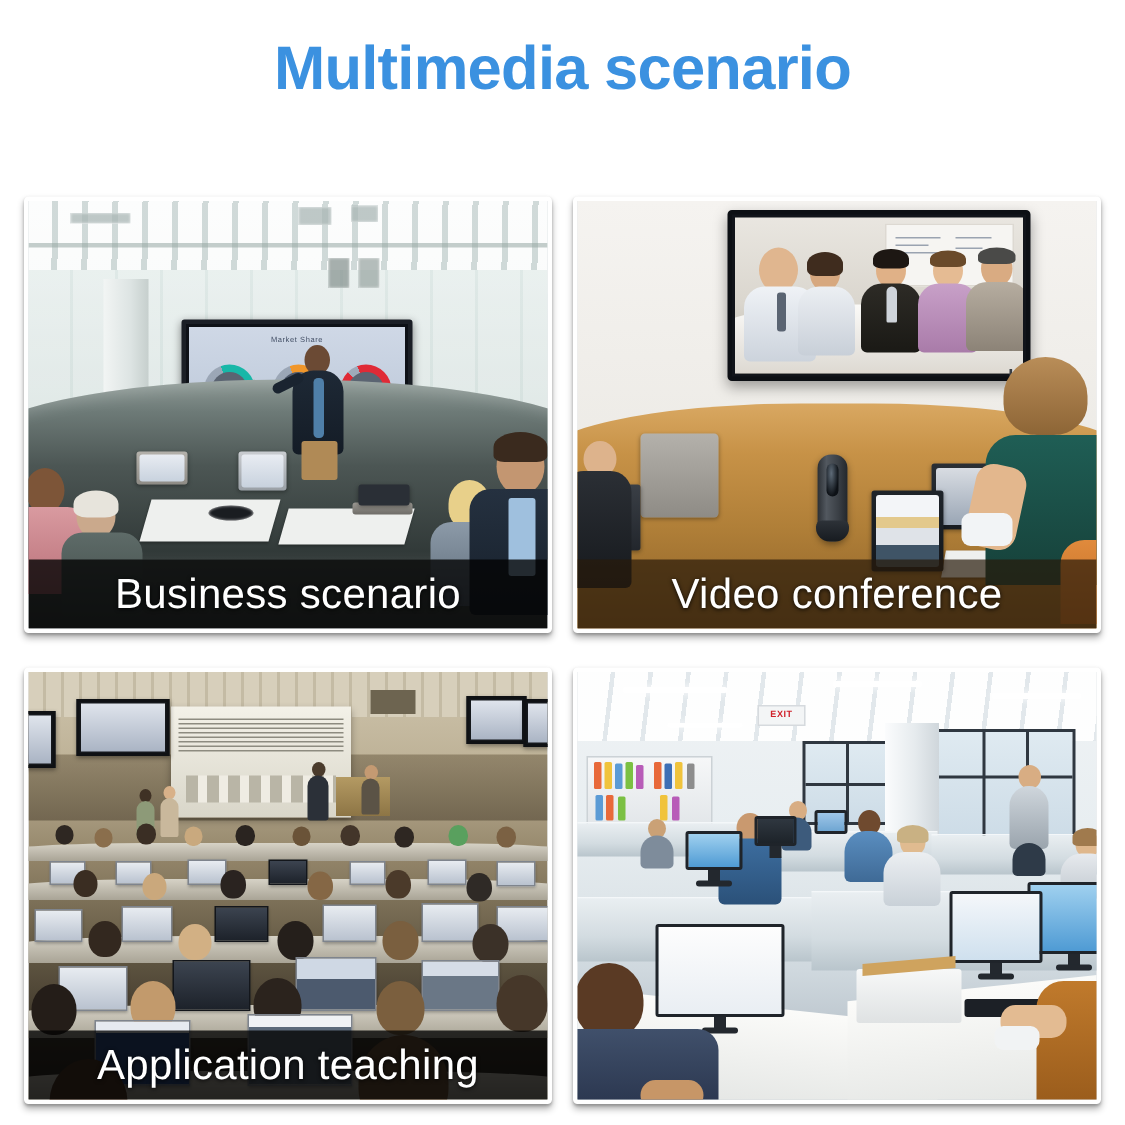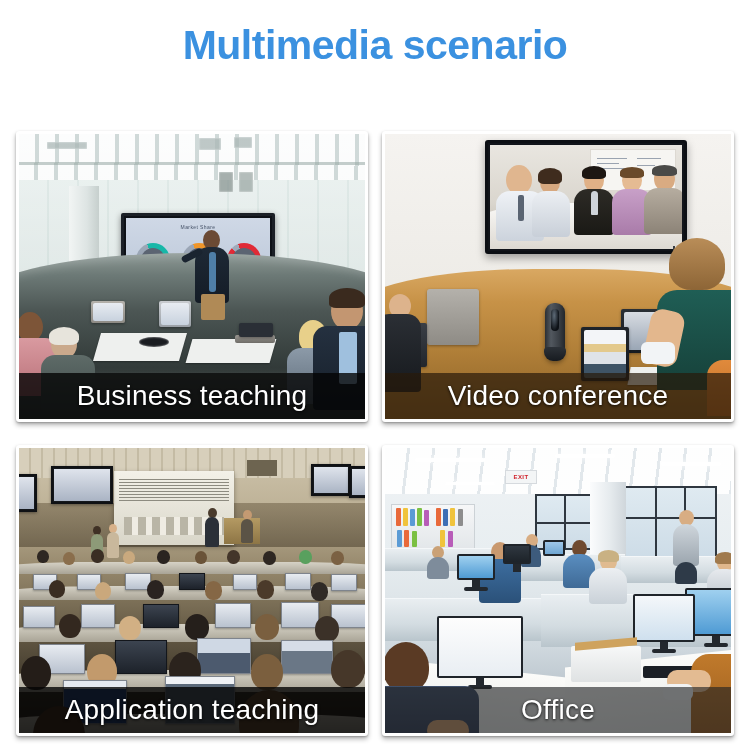--- a/index.html
+++ b/index.html
@@ -466,21 +466,21 @@
           <div class="lid" style="left:0;top:0;width:32px;height:26px;background:linear-gradient(180deg,#c9ccd0,#9aa0a6);"></div>
           <div class="scr" style="left:2px;top:2px;width:28px;height:22px;"></div>
         </div>
         <div class="laptop" style="left:216px;bottom:74px;width:40px;height:22px;z-index:19;">
           <div class="base" style="left:0;top:12px;width:40px;height:8px;"></div>
           <div class="lid" style="left:4px;top:0;width:34px;height:14px;background:#2a2f36;"></div>
         </div>
         <div class="p1-vent" style="left:120px;bottom:72px;width:30px;height:10px;background:#1a1d21;border-radius:50%;z-index:19;"></div>
       </div>
       <div class="caption-bar c-black">
-        <span class="caption-text">Business teaching</span>
+        <span class="caption-text">Business scenario</span>
       </div>
     </div>
 
     <div class="panel">
       <div class="scene">
         <div class="p2-bg"></div>
         <div class="p2-wall"></div>
 
         <div class="p2-tv">
           <div class="p2-tv-inner">
@@ -808,19 +808,16 @@
           <div class="body" style="left:-10px;top:44px;width:120px;height:60px;background:linear-gradient(180deg,#40506b,#27324a);"></div>
           <div class="body" style="left:58px;top:78px;width:42px;height:20px;background:#c79667;border-radius:10px;"></div>
         </div>
         <div class="person" style="left:296px;top:186px;width:90px;height:108px;z-index:34;">
           <div class="body" style="left:10px;top:20px;width:90px;height:90px;background:linear-gradient(180deg,#c07a2c,#96591a);border-radius:18px 4px 0 0;"></div>
           <div class="body" style="left:-14px;top:36px;width:44px;height:22px;background:#e3bb92;border-radius:10px;"></div>
           <div class="body" style="left:-18px;top:50px;width:30px;height:16px;background:#f1f3f4;border-radius:6px;"></div>
         </div>
         <div style="position:absolute;left:258px;top:218px;width:56px;height:12px;background:#1c2026;border-radius:2px;z-index:33;"></div>
       </div>
-      <div class="caption-bar c-grey">
-        <span class="caption-text">Office</span>
-      </div>
     </div>
 
   </div>
 </div>
 
 </body></html>

